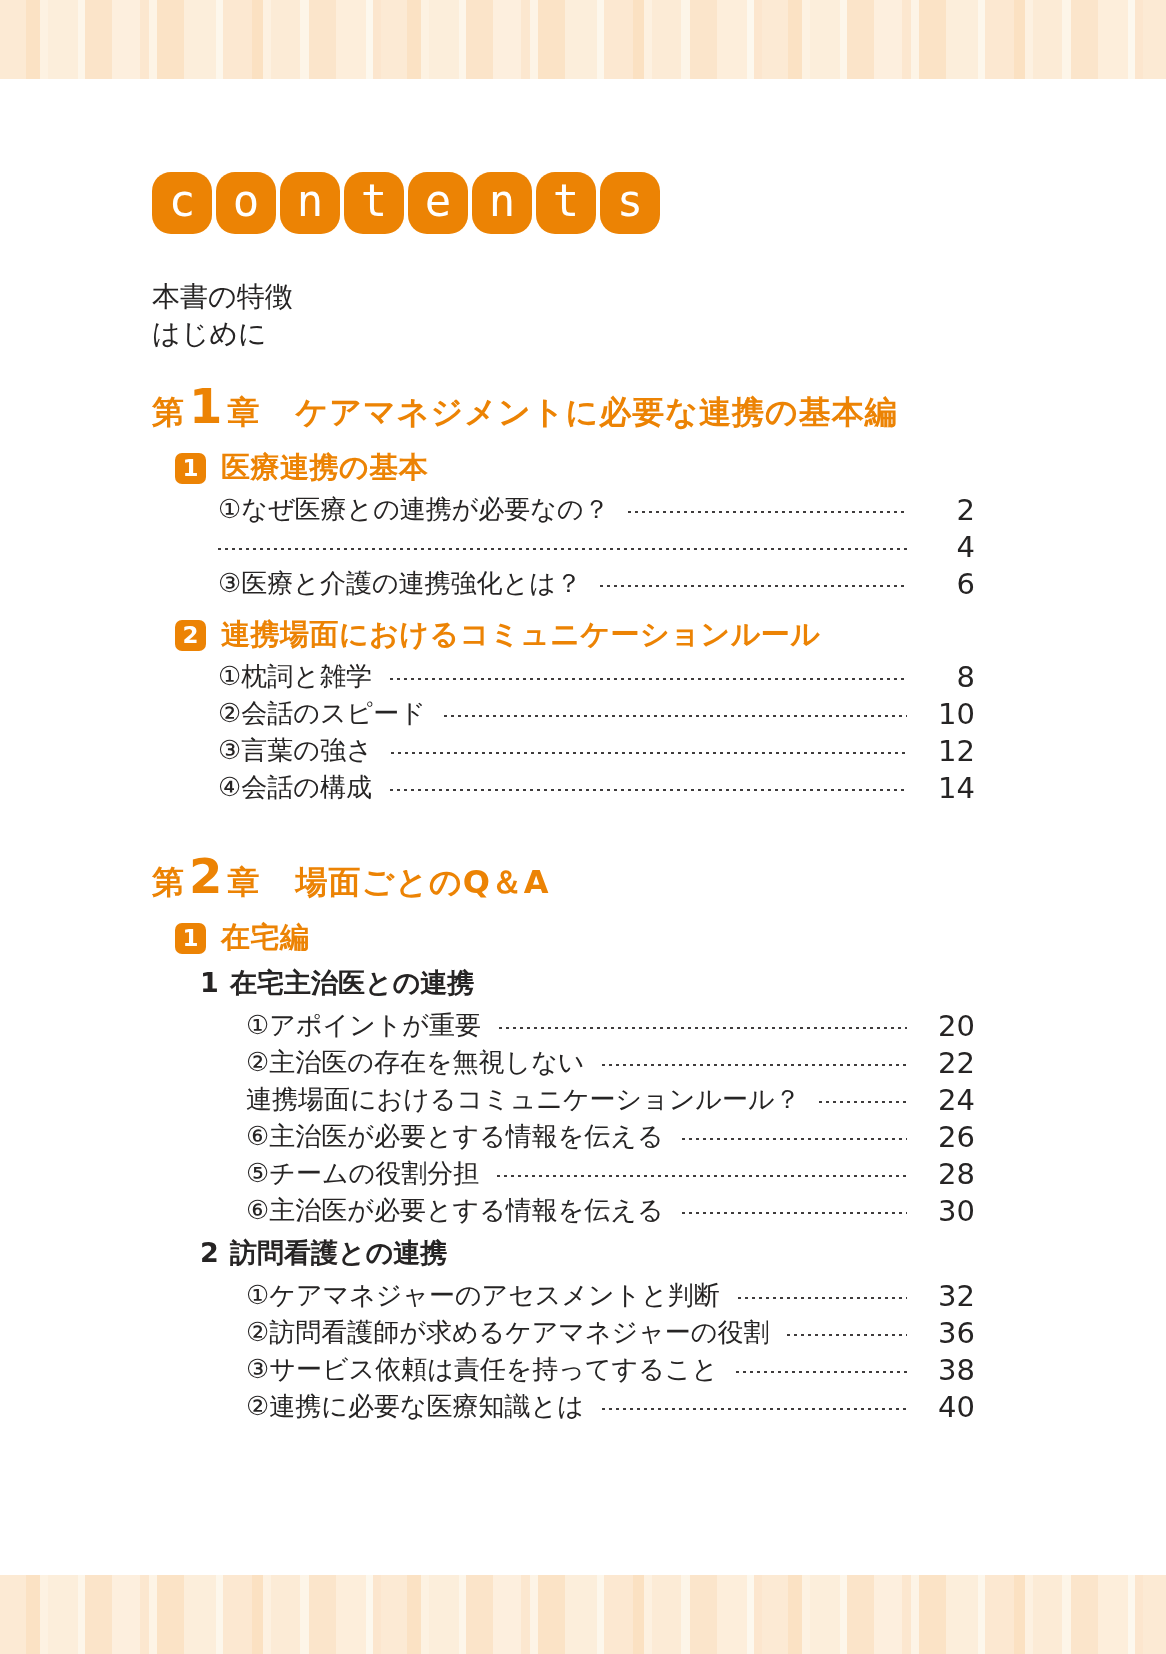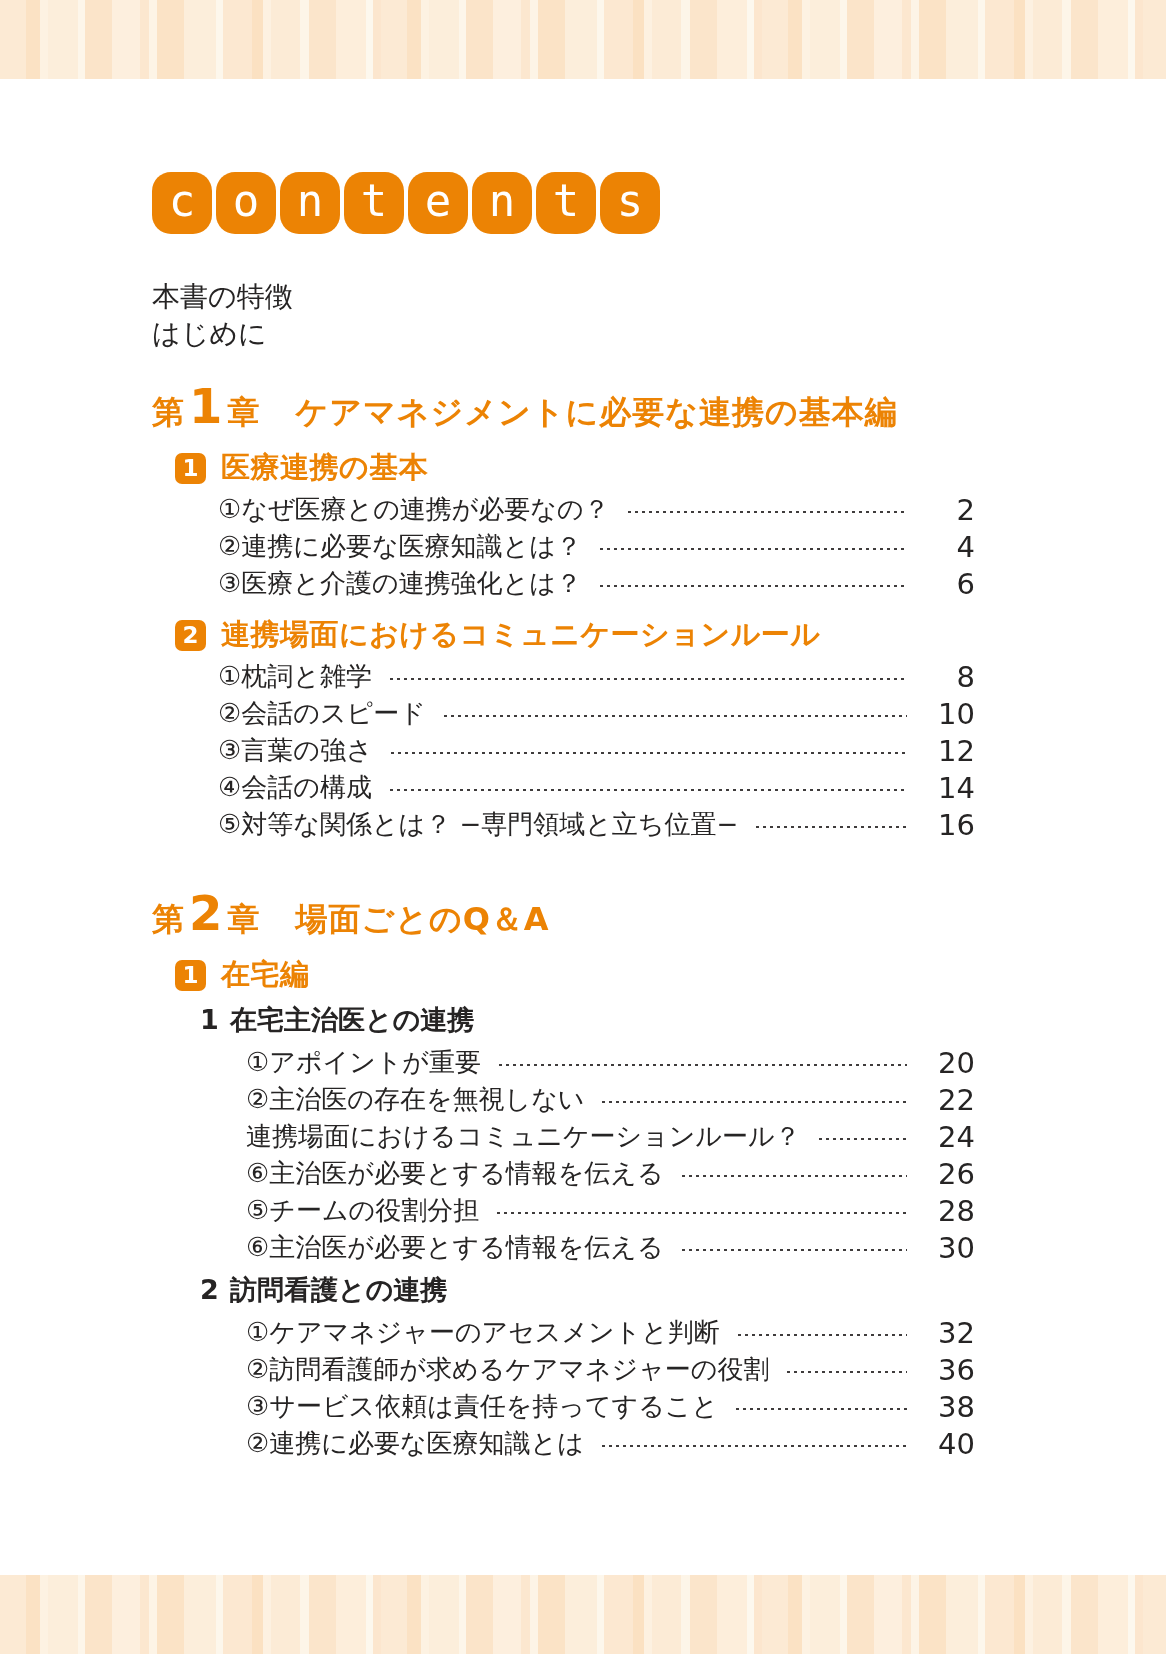--- a/index.html
+++ b/index.html
@@ -175,21 +175,20 @@
       <span class="section-badge">1</span>
       <span class="section-title">医療連携の基本</span>
     </div>
     <div class="toc-group">
       <div class="toc-row indent-1">
         <span class="toc-label">①なぜ医療との連携が必要なの？</span>
         <span class="leader-dots"></span>
         <span class="toc-page">2</span>
       </div>
       <div class="toc-row indent-1">
-        <span class="toc-label">②連携に必要な医療知識とは？</span>
         <span class="leader-dots"></span>
         <span class="toc-page">4</span>
       </div>
       <div class="toc-row indent-1">
         <span class="toc-label">③医療と介護の連携強化とは？</span>
         <span class="leader-dots"></span>
         <span class="toc-page">6</span>
       </div>
     </div>
 
@@ -210,25 +209,20 @@
       </div>
       <div class="toc-row indent-1">
         <span class="toc-label">③言葉の強さ</span>
         <span class="leader-dots"></span>
         <span class="toc-page">12</span>
       </div>
       <div class="toc-row indent-1">
         <span class="toc-label">④会話の構成</span>
         <span class="leader-dots"></span>
         <span class="toc-page">14</span>
-      </div>
-      <div class="toc-row indent-1">
-        <span class="toc-label">⑤対等な関係とは？ −専門領域と立ち位置−</span>
-        <span class="leader-dots"></span>
-        <span class="toc-page">16</span>
       </div>
     </div>
 
     <div class="chapter-heading" style="margin-top:46px;">
       <span class="chapter-label">第</span>
         <span class="chapter-num">2</span>
         <span class="chapter-label">章</span>
       <span class="chapter-title">場面ごとのQ＆A</span>
     </div>
 

